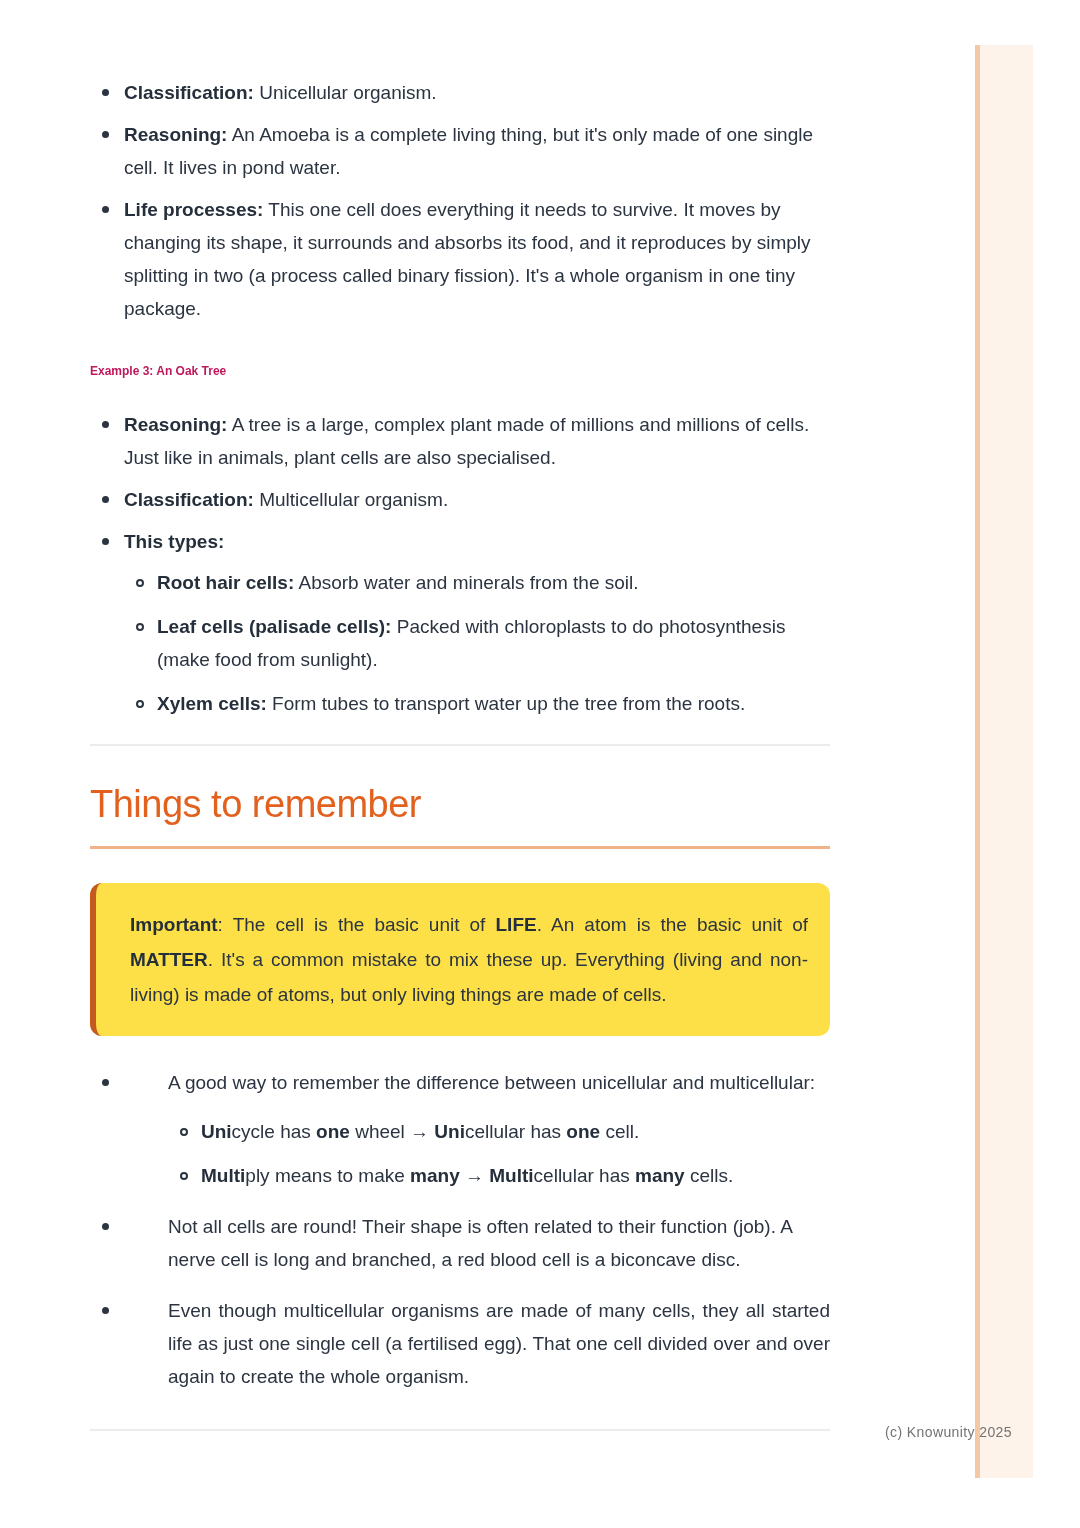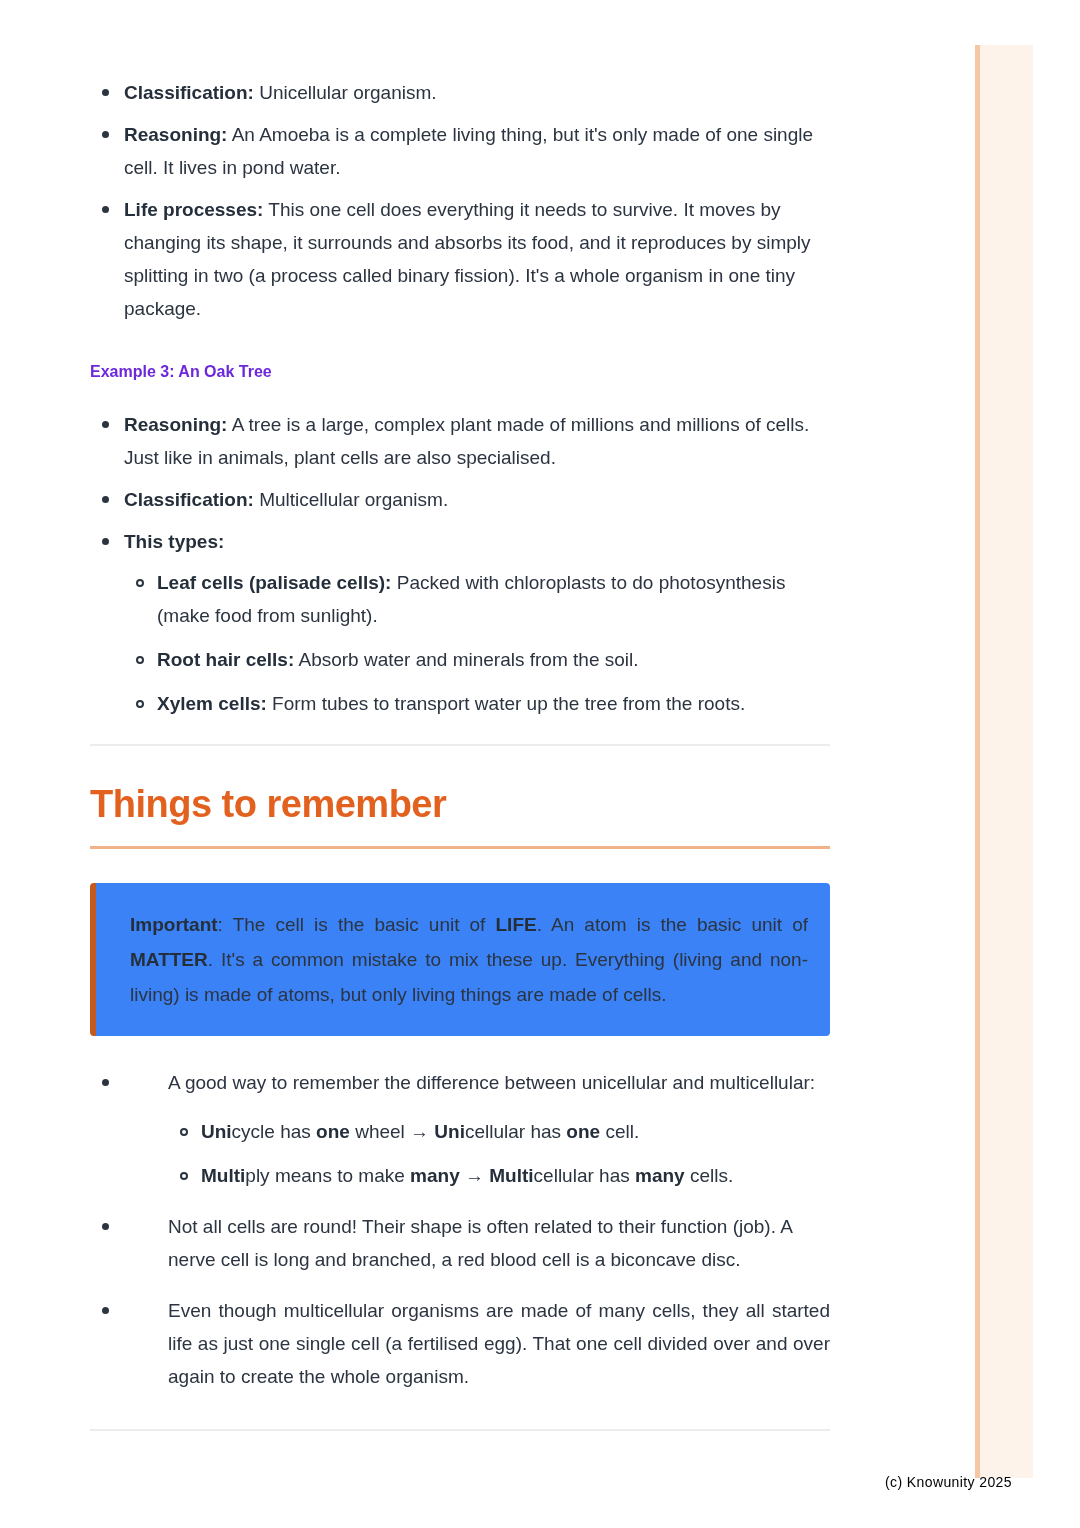--- a/index.html
+++ b/index.html
@@ -17,24 +17,24 @@
     left: 975px;
     top: 45px;
     width: 53px;
     height: 1433px;
     background: #fdf3eb;
     border-left: 5px solid #f4c7a5;
     z-index: 1;
   }
   .watermark {
     position: absolute;
-    top: 1474px;
+    top: 1424px;
     right: 68px;
     font-size: 14px;
-    color: #000000;
+    color: #737373;
     letter-spacing: 0.4px;
     z-index: 2;
     white-space: nowrap;
   }
   .content {
     position: absolute;
     left: 90px;
     top: 0;
     width: 740px;
     padding-top: 76px;
@@ -81,44 +81,44 @@
   .txt b { font-weight: 700; color: #252f3b; }
   .justify { text-align: justify; }
   .sublist { margin: 8px 0 0 0; padding: 0; list-style: none; }
   .sublist .li { margin-bottom: 11px; }
   .sublist .li:last-child { margin-bottom: 0; }
   .sublist3 { margin-top: 16px; }
   .sublist3 .li { }
   .subhead {
     margin: 30px 0 18px 0;
     font-weight: 700;
-    font-size: 16px;
-    color: #6d28d9;
+    font-size: 12px;
+    color: #be185d;
   }
   .divider {
     border: none;
     border-top: 2px solid #ececee;
     margin: 24px 0 0 0;
   }
   .divider-bottom { margin-top: 36px; }
   .h1 {
     margin: 36px 0 0 0;
     padding-bottom: 20px;
     border-bottom: 3px solid #f0b287;
     font-size: 38px;
     line-height: 44px;
-    font-weight: 700;
+    font-weight: 400;
     color: #e2611f;
     letter-spacing: -0.5px;
   }
   .callout {
     margin-top: 34px;
-    background: #3b82f6;
+    background: #fde047;
     border-left: 6px solid #c55a1f;
-    border-radius: 4px;
+    border-radius: 12px;
     padding: 24px 22px 24px 34px;
     box-sizing: border-box;
   }
   .callout .txt { line-height: 35px; }
   .list2 { margin-top: 20px; }
   .list3 { margin-top: 30px; }
   .list3 > .li { margin-bottom: 18px; gap: 44px; }
 </style>
 </head>
 <body>
@@ -156,25 +156,25 @@
         <span class="m1"></span>
         <p class="txt"><b>Classification:</b> Multicellular organism.</p>
       </li>
       <li class="li">
         <span class="m1"></span>
         <div class="txt">
           <p class="txt"><b>This types:</b></p>
           <ul class="blist sublist">
             <li class="li">
               <span class="m2"></span>
+              <p class="txt"><b>Root hair cells:</b> Absorb water and minerals from the soil.</p>
+            </li>
+            <li class="li">
+              <span class="m2"></span>
               <p class="txt"><b>Leaf cells (palisade cells):</b> Packed with chloroplasts to do photosynthesis (make food from sunlight).</p>
-            </li>
-            <li class="li">
-              <span class="m2"></span>
-              <p class="txt"><b>Root hair cells:</b> Absorb water and minerals from the soil.</p>
             </li>
             <li class="li">
               <span class="m2"></span>
               <p class="txt"><b>Xylem cells:</b> Form tubes to transport water up the tree from the roots.</p>
             </li>
           </ul>
         </div>
       </li>
     </ul>
 

